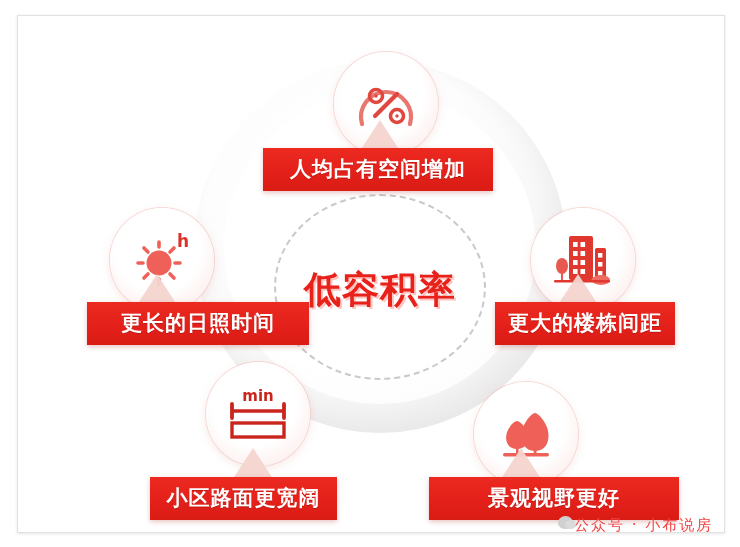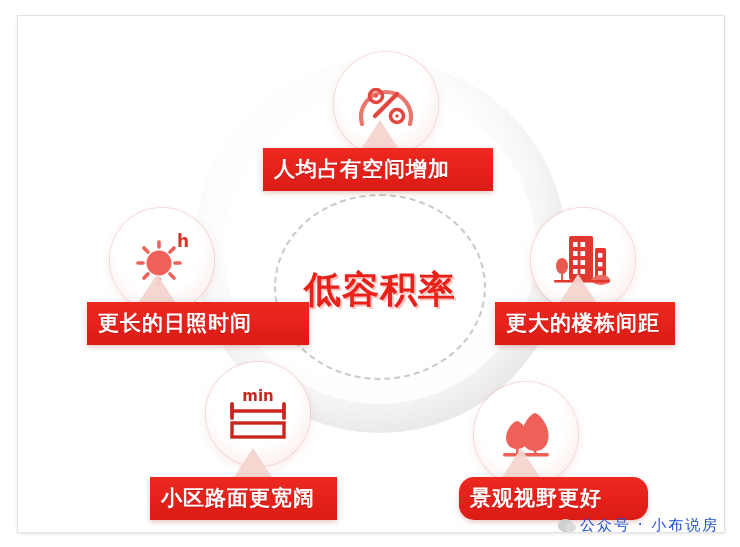--- a/index.html
+++ b/index.html
@@ -113,20 +113,21 @@
   .label-bar {
     position: absolute;
     background: linear-gradient(180deg, #ec2a20 0%, #e4201a 55%, #d91c14 100%);
     color: #ffffff;
     font-weight: 700;
     font-size: 21px;
     letter-spacing: 1px;
     padding: 7px 11px 8px 11px;
     box-sizing: border-box;
     white-space: nowrap;
+    text-align: center;
     box-shadow: 0 2px 5px rgba(160,30,20,0.25);
     font-family: "DejaVu Sans", "Liberation Sans", sans-serif;
     text-shadow: 0 1px 0 rgba(120,10,5,0.35);
   }
 
   
   #node-top .bubble      { left: 316px; top: 36px;  width: 104px; height: 104px; }
   #node-top .connector   { left: 336px; top: 104px; }
   #node-top .label-bar   { left: 245px; top: 132px; width: 230px; }
 
@@ -137,38 +138,38 @@
   #node-right .bubble    { left: 513px; top: 192px; width: 104px; height: 104px; }
   #node-right .connector { left: 534px; top: 258px; }
   #node-right .label-bar { left: 477px; top: 286px; width: 180px; }
 
   #node-bottom-left .bubble     { left: 188px; top: 346px; width: 104px; height: 104px; }
   #node-bottom-left .connector  { left: 209px; top: 432px; }
   #node-bottom-left .label-bar  { left: 132px; top: 461px; width: 187px; }
 
   #node-bottom-right .bubble    { left: 456px; top: 366px; width: 104px; height: 104px; }
   #node-bottom-right .connector { left: 477px; top: 432px; }
-  #node-bottom-right .label-bar { left: 441px; top: 461px; width: 189px; border-radius: 15px; }
+  #node-bottom-right .label-bar { left: 411px; top: 461px; width: 250px; }
 
   
   .wm {
     position: absolute;
     color: #cfcfcf;
     font-size: 15px;
     letter-spacing: 2px;
     white-space: nowrap;
     font-family: "DejaVu Sans", "Liberation Sans", sans-serif;
   }
   #wm-wechat {
     left: 540px;
     top: 500px;
     display: flex;
-    align-items: center;
-    gap: 7px;
-    color: #1d4ed8;
+    align-items: flex-start;
+    gap: 1px;
+    color: #ef4444;
   }
   .wechat-dot {
     width: 15px;
     height: 13px;
     border-radius: 50% 50% 45% 45%;
     background: #d0d0d0;
     display: inline-block;
     position: relative;
   }
   .wechat-dot::after {

